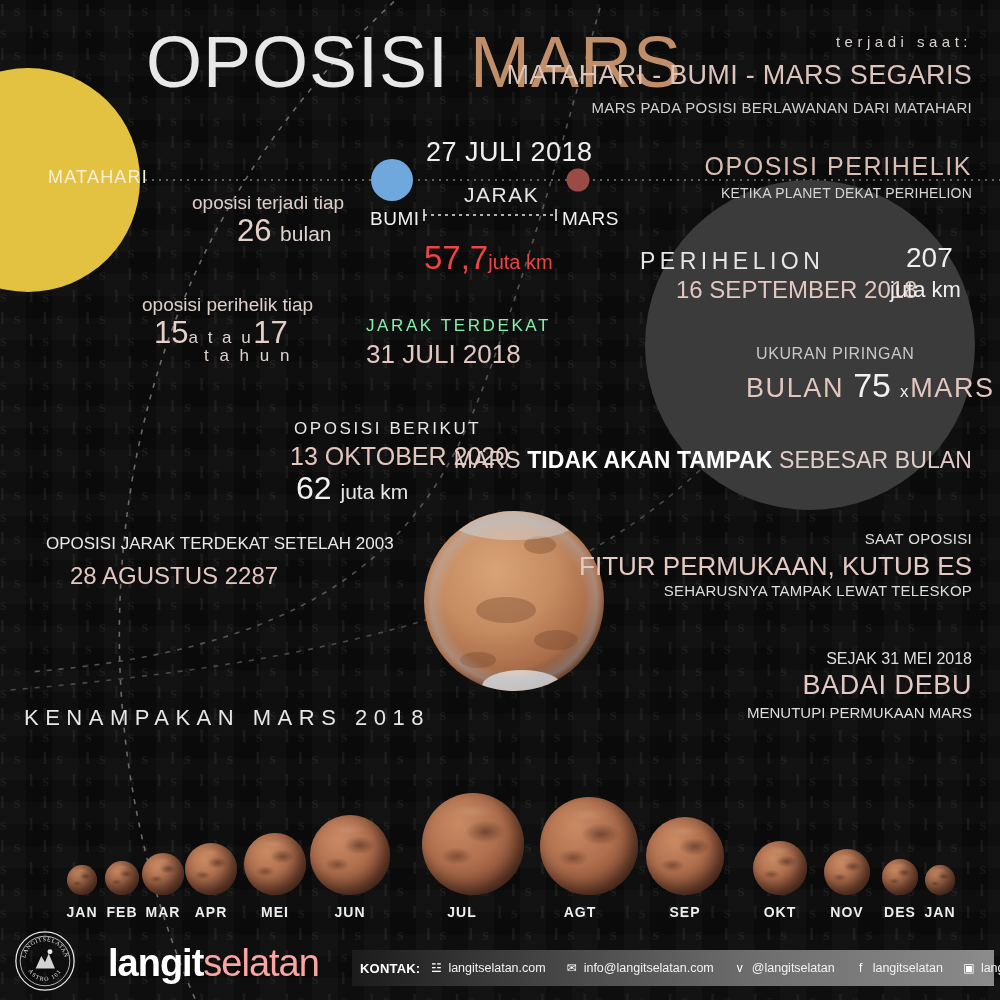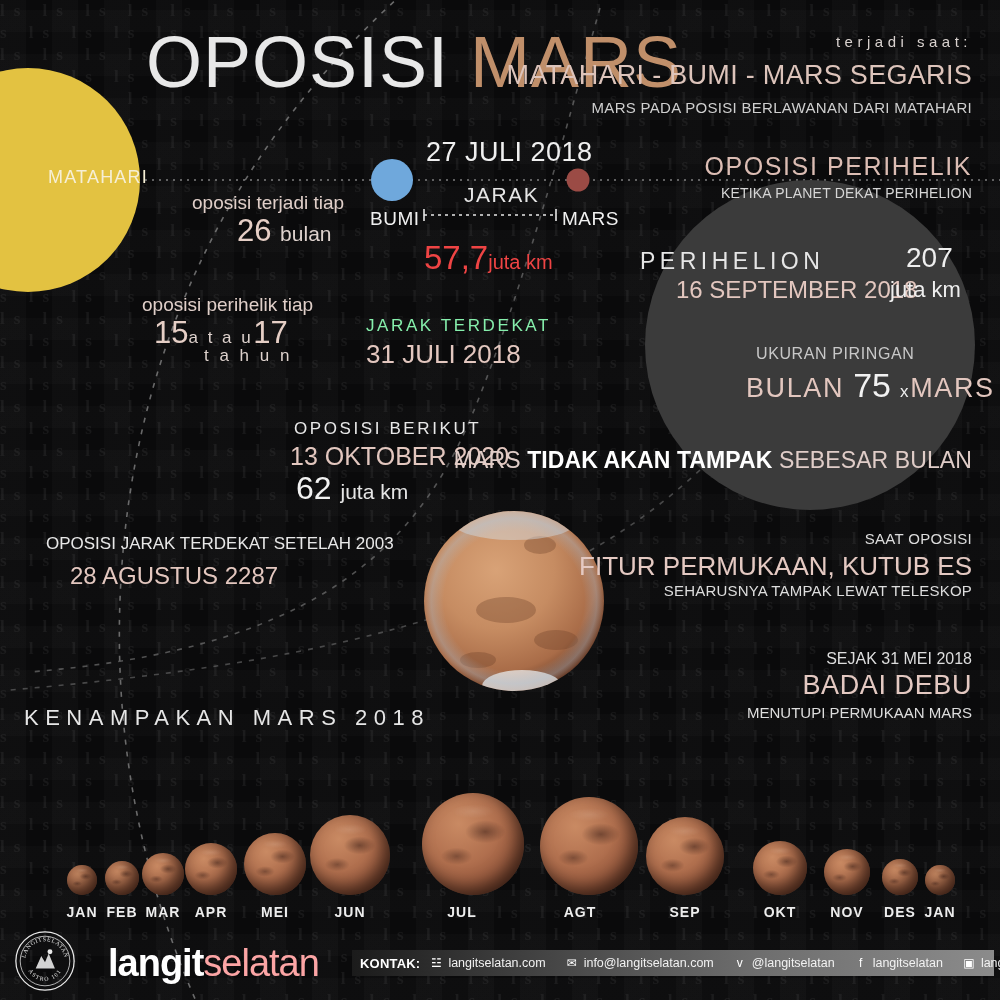--- a/index.html
+++ b/index.html
@@ -139,21 +139,21 @@
     font-size:14px;color:#ededed;letter-spacing:1px;font-weight:bold;
   }
 
   
   #footer{position:absolute;left:0;bottom:0;width:1000px;height:78px;}
   #logo-mark{position:absolute;left:14px;top:8px;width:62px;height:62px;}
   #brand{position:absolute;left:108px;top:20px;font-size:38px;letter-spacing:-1px;}
   #brand .b1{color:#fff;font-weight:bold;}
   #brand .b2{color:#fca5a5;font-weight:300;}
   #contactbar{
-    position:absolute;left:352px;top:28px;right:6px;height:26px;
+    position:absolute;left:352px;top:28px;right:6px;height:36px;
     background:linear-gradient(90deg,#1b1b1b 0%,#3a3a3a 22%,#6d6d6d 62%,#8b8b8b 100%);
     display:flex;align-items:center;gap:0px;
     padding-left:8px;
   }
   #contactbar .kontak{font-size:13px;font-weight:bold;color:#fff;letter-spacing:.2px;margin-right:9px;}
   .citem{display:flex;align-items:center;gap:5px;font-size:12.5px;color:#f2f2f2;margin-right:19px;white-space:nowrap;}
   .cico{display:inline-block;width:14px;text-align:center;font-size:12px;color:#fff;}
 </style>
 </head>
 <body>

